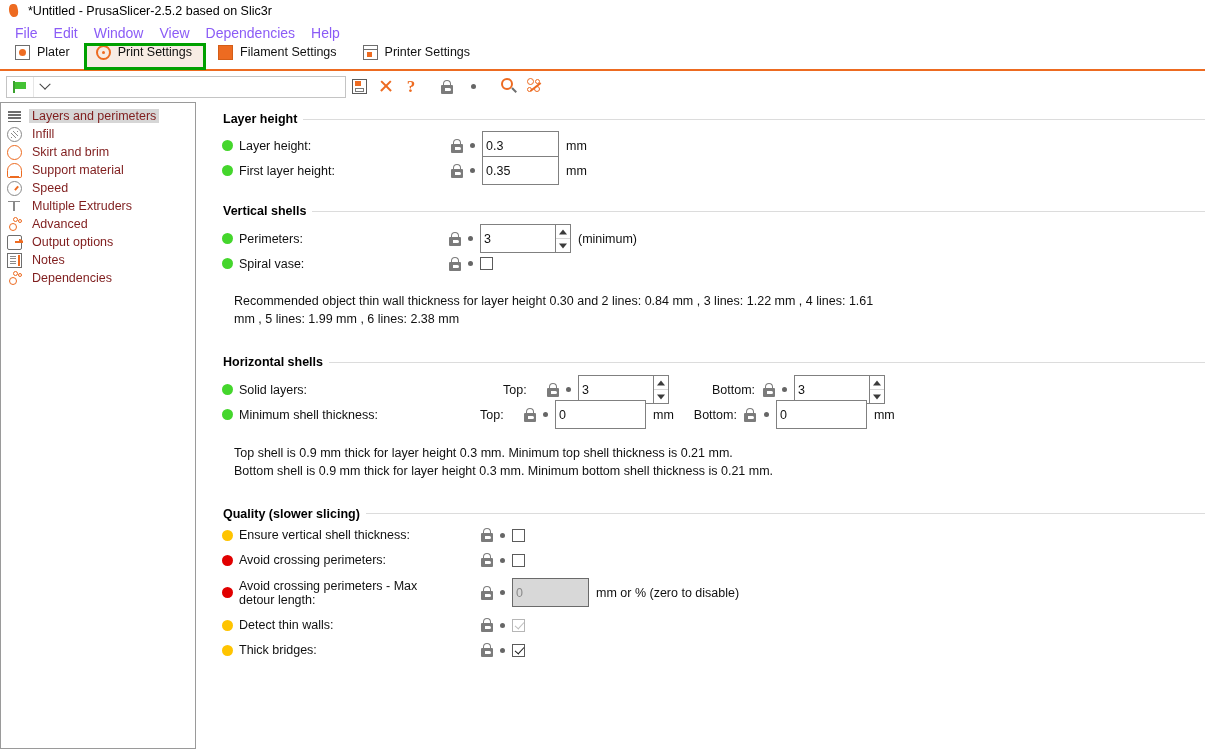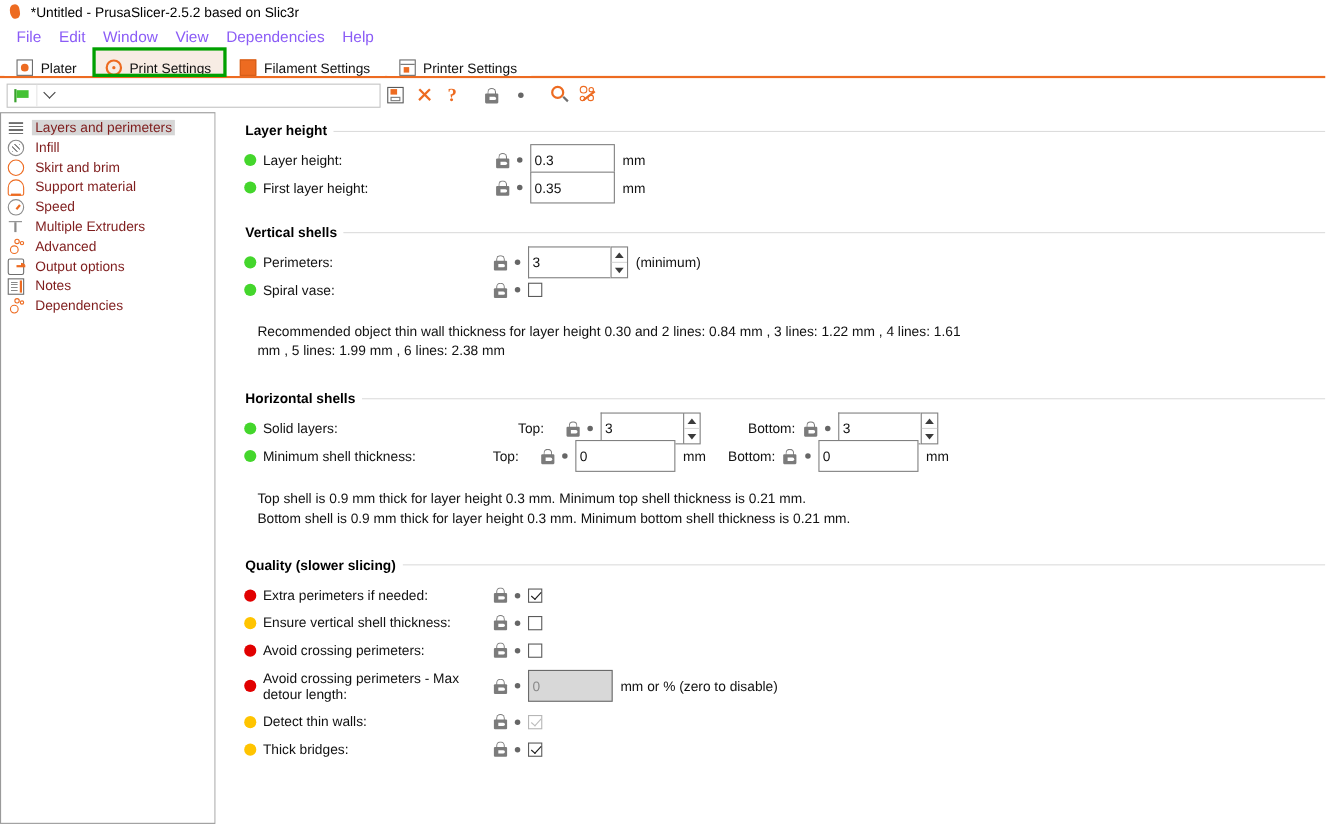--- a/index.html
+++ b/index.html
@@ -41,21 +41,21 @@
   }
 
   
   .tabstrip {
     height: 26px; display: flex; align-items: flex-end;
     position: relative; background: #ffffff;
     border-bottom: 2px solid #ed6b21;
     padding-left: 4px;
   }
   .tab {
-    height: 24px; display: flex; align-items: flex-end; gap: 7px;
+    height: 24px; display: flex; align-items: flex-start; gap: 7px;
     padding: 0 12px 0 10px; margin-right: 2px;
     font-size: 12.5px; color: #111; background: #ffffff;
     border: 1px solid transparent; border-bottom: none;
     position: relative; cursor: default; white-space: nowrap;
   }
   .tab.selected {
     background: #f7ece4;
     border: 1px solid #d9d9d9; border-bottom: none;
   }
   .tab.annotated::after {
@@ -261,21 +261,21 @@
   .bullet { width: 11px; height: 11px; border-radius: 50%; flex: none; margin-right: 6px; }
   .b-green { background: #44d62c; }
   .b-red { background: #e10000; }
   .b-amber { background: #ffc400; }
   .opt-label { font-size: 12.5px; color: #111; white-space: nowrap; }
   .opt-label.wrap { white-space: normal; line-height: 1.12; width: 180px; }
 
   .lab-col { width: 232px; display: flex; align-items: center; padding-left: 6px; box-sizing: border-box; }
   .sidelabel { font-size: 12.5px; color: #111; }
 
-  .ctl { display: flex; align-items: center; gap: 7px; }
+  .ctl { display: flex; align-items: center; gap: 7px; margin-left: 32px; }
   .txtbox {
     height: 29px; border: 1px solid #808080; background: #fff;
     font-size: 12.5px; color: #111; padding: 0 3px; box-sizing: border-box;
     display: flex; align-items: center; font-family: "Liberation Sans", sans-serif;
   }
   .txtbox.disabled { background: #d8d8d8; border-color: #6a6a6a; color: #8a8a8a; }
   .w80 { width: 77px; }
   .w90 { width: 75px; }
   .spin { display: flex; align-items: stretch; }
   .spin .txtbox { border-right: none; }
@@ -596,34 +596,20 @@
         <div class="note" style="margin-top:17px;">Top shell is 0.9 mm thick for layer height 0.3 mm. Minimum top shell thickness is 0.21 mm.</div>
         <div class="note">Bottom shell is 0.9 mm thick for layer height 0.3 mm. Minimum bottom shell thickness is 0.21 mm.</div>
       </div>
 
       <div class="group" style="margin-top:24px;">
         <div class="group-head">
           <span class="group-title">Quality (slower slicing)</span>
           <span class="group-rule"></span>
         </div>
 
-        <div class="row" style="margin-top:6px;">
-          <div class="lab-col">
-            <span class="bullet b-red"></span>
-            <span class="opt-label">Extra perimeters if needed:</span>
-          </div>
-          <div class="ctl">
-            <span class="lock">
-                <span class="shackle"></span>
-                <span class="body"></span>
-              </span>
-            <span class="dot-gray"></span>
-            <span class="cbox checked"></span>
-          </div>
-        </div>
 
         <div class="row">
           <div class="lab-col">
             <span class="bullet b-amber"></span>
             <span class="opt-label">Ensure vertical shell thickness:</span>
           </div>
           <div class="ctl">
             <span class="lock">
                 <span class="shackle"></span>
                 <span class="body"></span>

